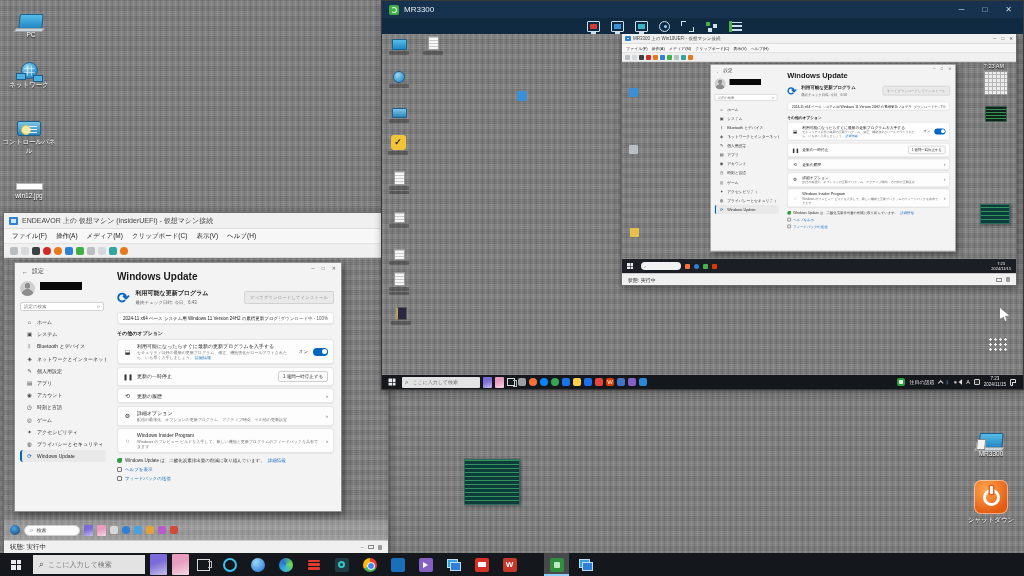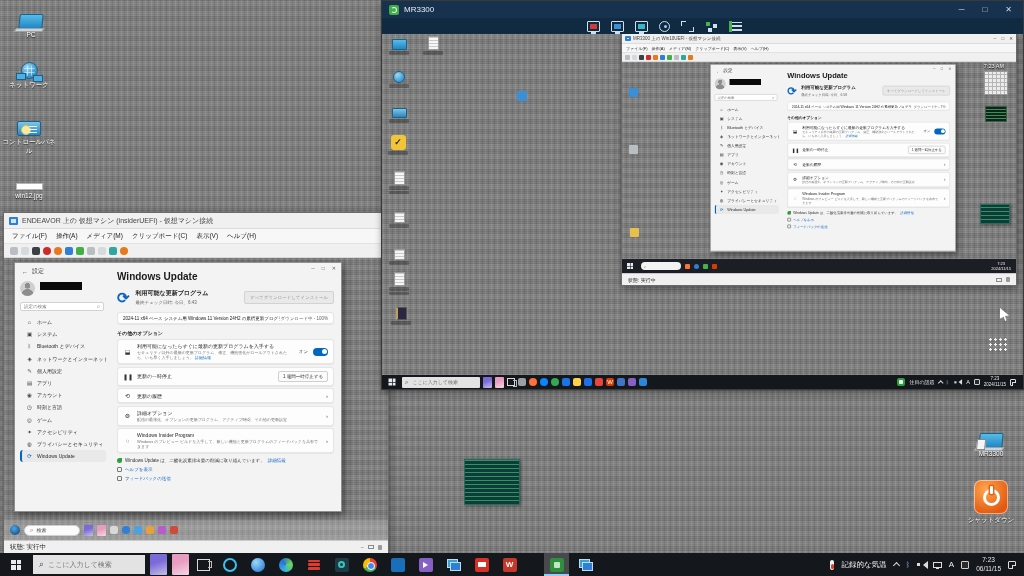--- a/index.html
+++ b/index.html
@@ -876,30 +876,15 @@
         <span class="ico14 wtile">
           <span>W</span>
         </span>
       </span>
     <span class="tb-app activebg" style="width:25px;height:23px;margin-left:18px">
         <span class="ico14 greenapp"></span>
       </span>
     <span class="tb-app" style="width:23px;height:23px">
         <span class="ico14 pcs"></span>
       </span>
-    <span class="tray">
-      <span class="thermo"></span>
-      <span style="font-size:7.5px;color:#f2f2f2">記録的な気温</span>
-      <span class="caret"></span>
-      <span class="btico">ᛒ</span>
-      <span class="spk"></span>
-      <span class="disp"></span>
-      <span style="font-size:8px;color:#f2f2f2">A</span>
-      <span class="cal"></span>
-      <span class="clock2" style="font-size:6.5px">
-          <div>7:23</div>
-          <div>06/11/15</div>
-        </span>
-      <span class="ac"></span>
-    </span>
   </div>
 
 </div>
 
 </body></html>

